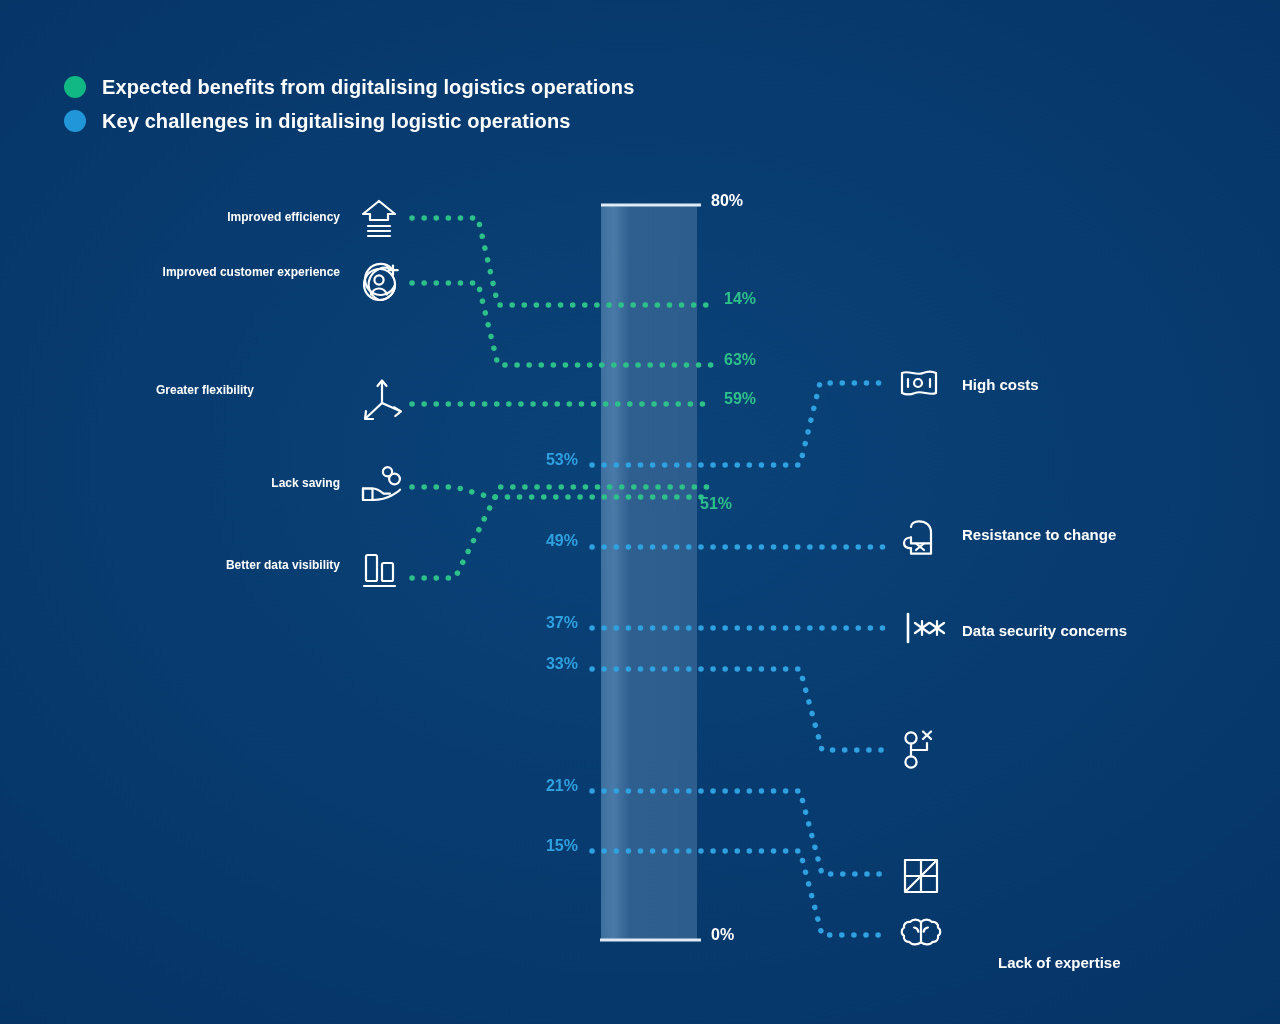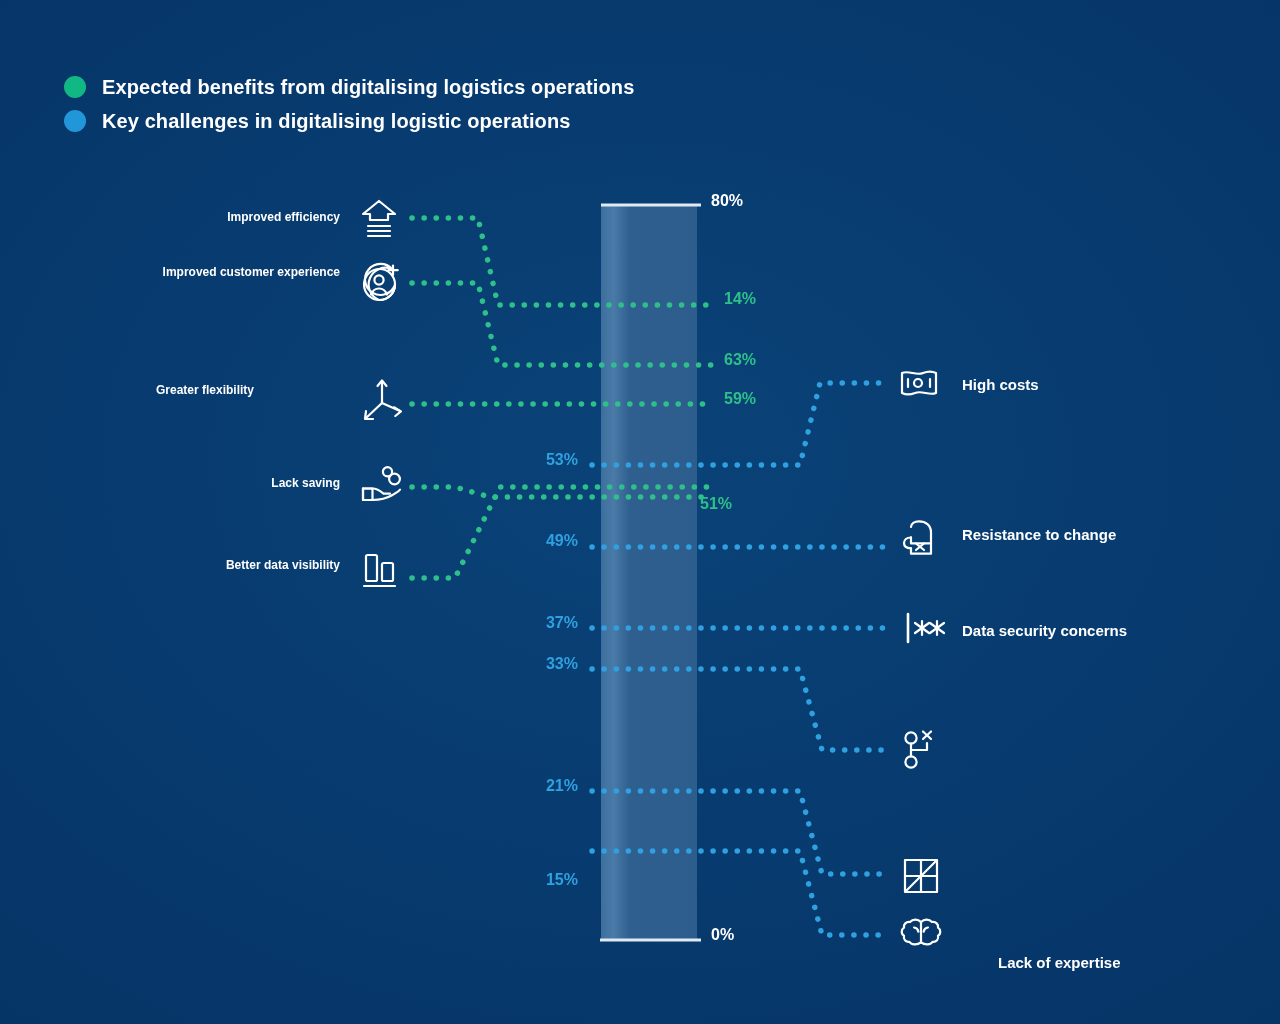--- a/index.html
+++ b/index.html
@@ -204,17 +204,17 @@
   <div class="pct right" style="left:724px;top:290px;color:#2ec08a;">14%</div>
   <div class="pct right" style="left:724px;top:351px;color:#2ec08a;">63%</div>
   <div class="pct right" style="left:724px;top:390px;color:#2ec08a;">59%</div>
   <div class="pct right" style="left:700px;top:483px;color:#2ec08a;margin-top:12px;">51%</div>
 
   <div class="pct left" style="left:458px;top:451px;width:120px;color:#2fa0e0;">53%</div>
   <div class="pct left" style="left:458px;top:532px;width:120px;color:#2fa0e0;">49%</div>
   <div class="pct left" style="left:458px;top:614px;width:120px;color:#2fa0e0;">37%</div>
   <div class="pct left" style="left:458px;top:655px;width:120px;color:#2fa0e0;">33%</div>
   <div class="pct left" style="left:458px;top:777px;width:120px;color:#2fa0e0;">21%</div>
-  <div class="pct left" style="left:458px;top:837px;width:120px;color:#2fa0e0;margin-top:34px;">15%</div>
+  <div class="pct left" style="left:458px;top:837px;width:120px;color:#2fa0e0;">15%</div>
 
   <div class="pct right" style="left:711px;top:926px;color:#ffffff;">0%</div>
 
 </div>
 
 </body></html>

